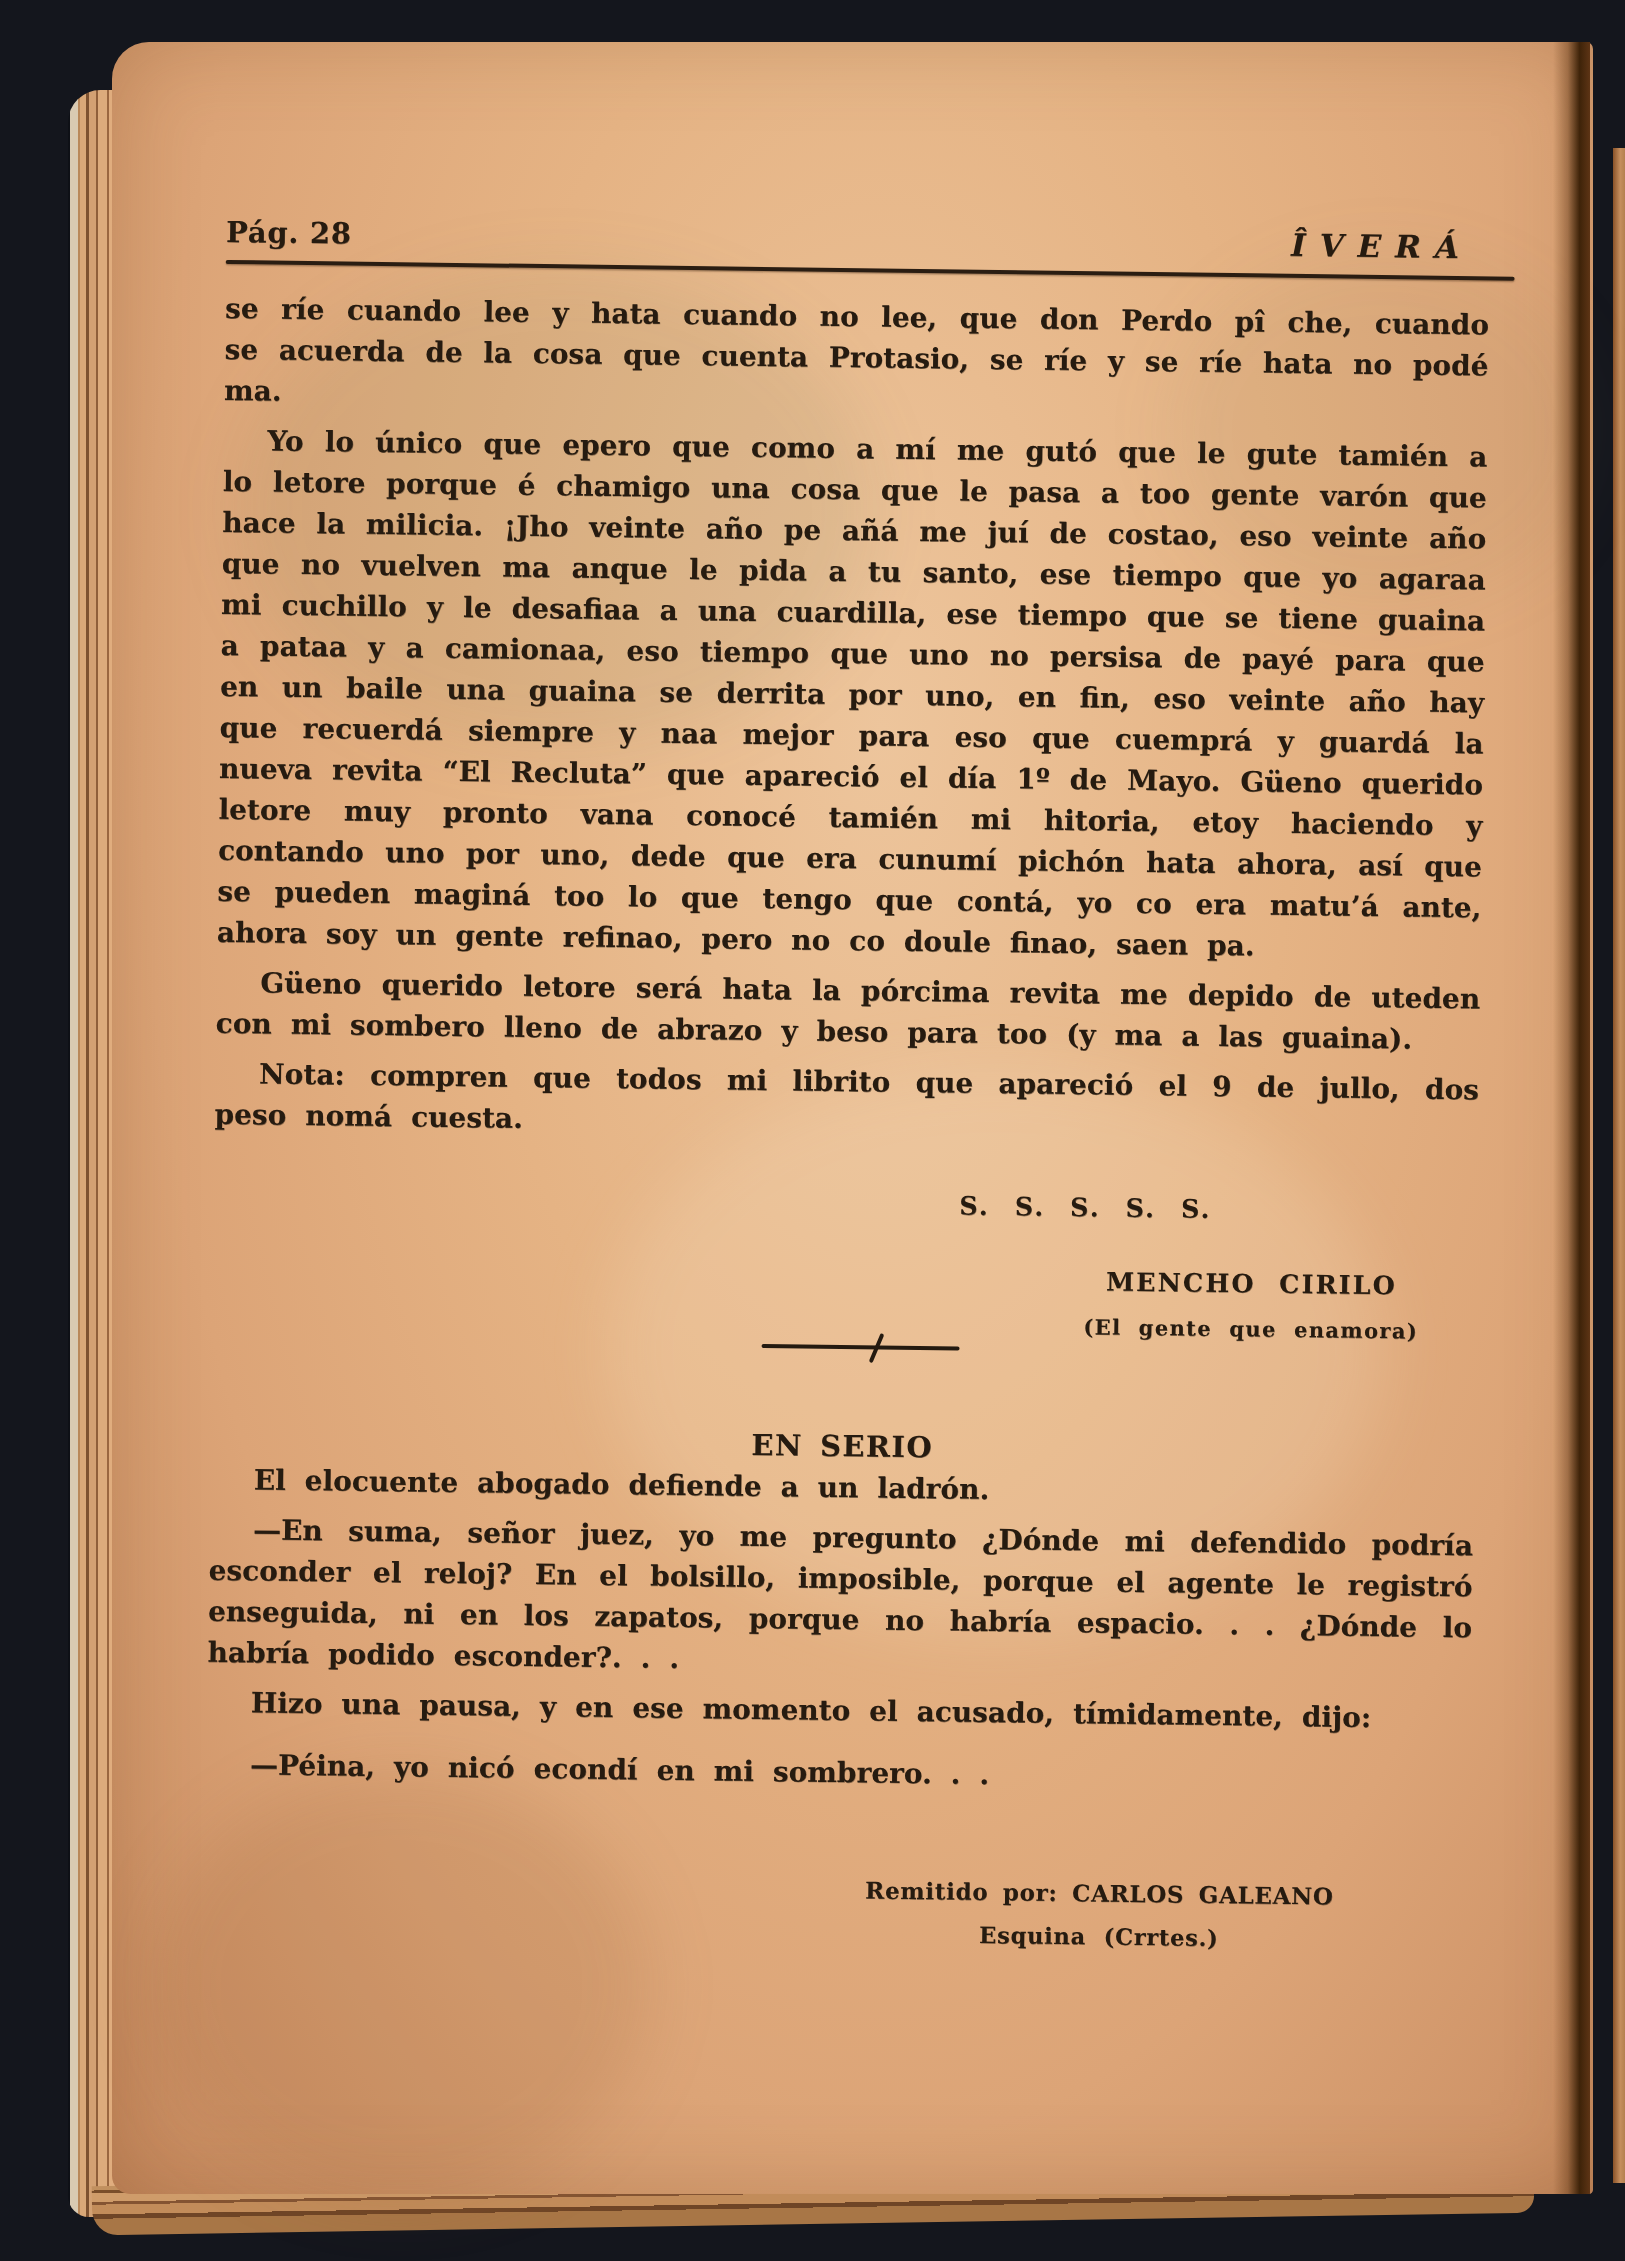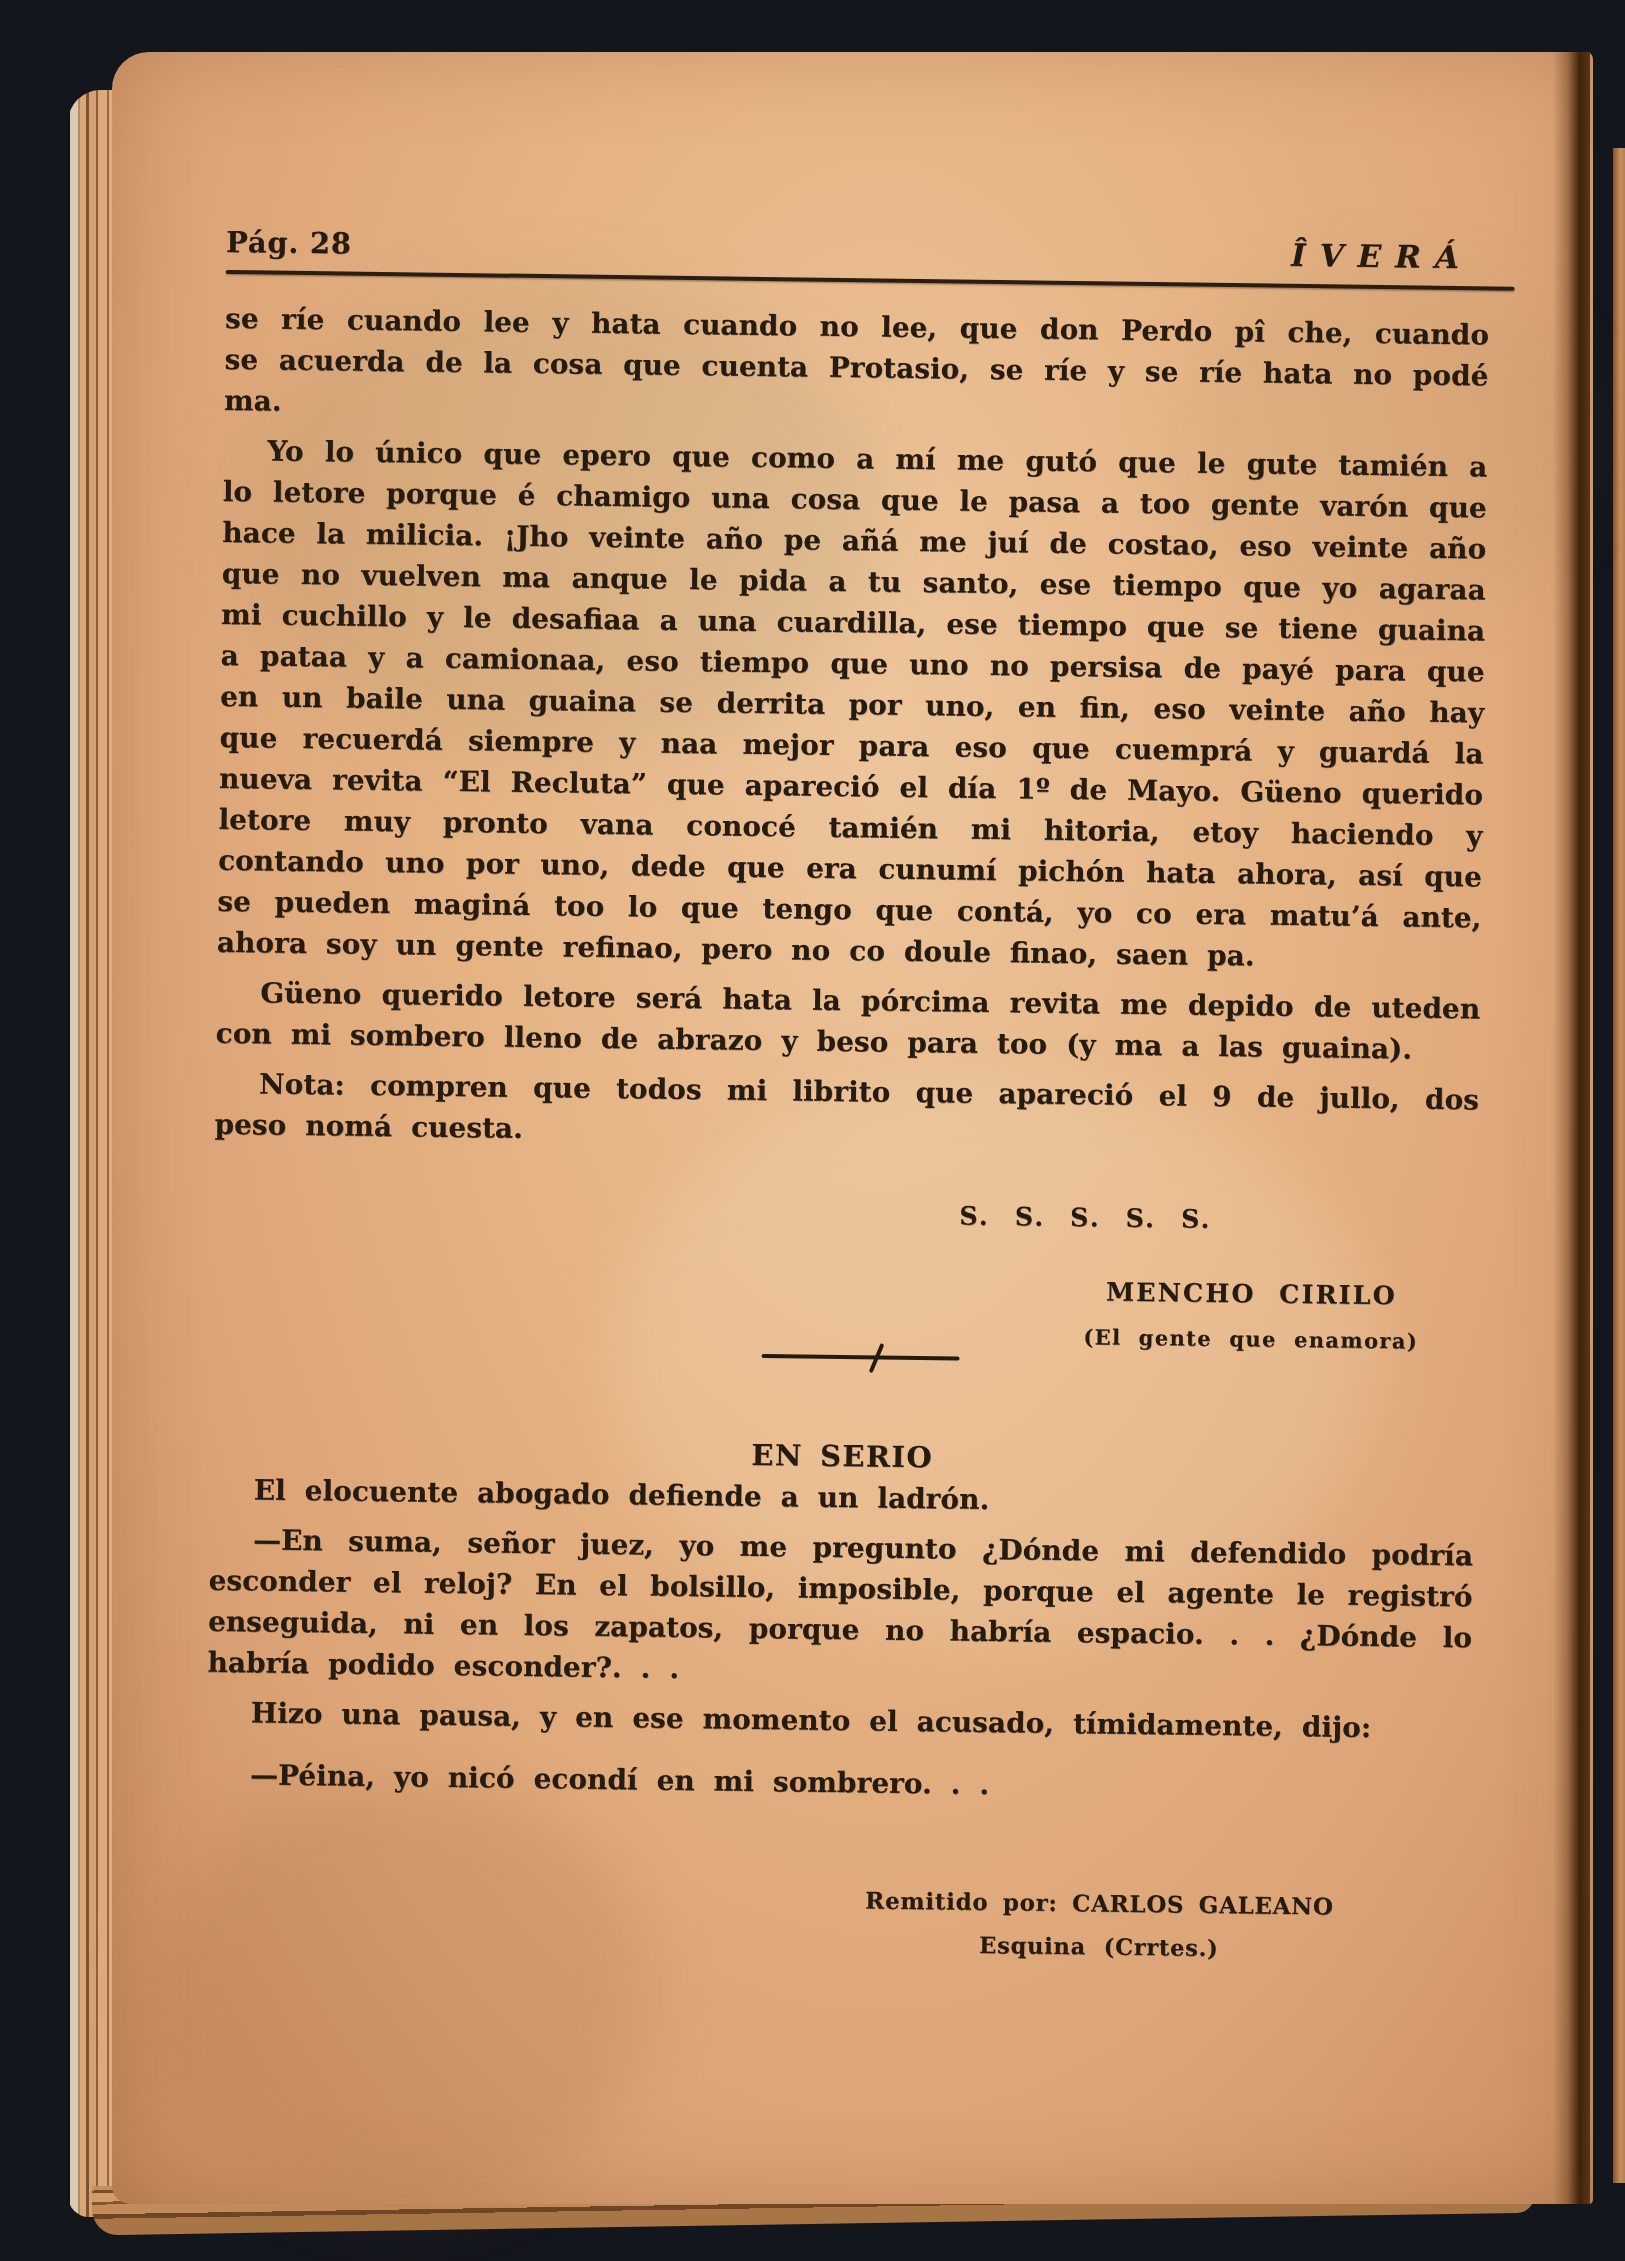--- a/index.html
+++ b/index.html
@@ -13,21 +13,21 @@
       #7e5230 18.4px 21px,#d3a173 21px 28px,#8f5f3a 28px 30px,#dcab7c 30px 39px,
       #9a6740 39px 41px,#e0ad7e 41px 55px);}
   .edge-top{position:absolute;left:170px;top:68px;width:1385px;height:42px;z-index:1;
     transform:rotate(0.4deg);border-radius:21px 4.2px 0 0;
     background:linear-gradient(180deg,#8a5c36 0 2.8px,#d8a878 2.8px 11.3px,#96643c 11.3px 13.4px,#dfac7e 13.4px 42px);}
   .edge-bottom{position:absolute;left:92px;top:2175px;width:1442px;height:49px;z-index:1;
     transform:rotate(-0.9deg);border-radius:0 0 17px 25.4px;
     background:linear-gradient(180deg,#c1905f 0 4.2px,#7a4e2a 4.2px 7px,#cf9c6a 7px 15.5px,
       #845432 15.5px 18.4px,#c28c5a 18.4px 28px,#6f4526 28px 32.5px,#a87646 32.5px 49px);}
   
-  .page{position:absolute;left:112px;top:52px;width:1481px;height:2152px;z-index:2;
+  .page{position:absolute;left:112px;top:42px;width:1481px;height:2152px;z-index:2;
     border-radius:37px 7px 4.2px 18.4px;
     background:radial-gradient(ellipse at 52% 32%,#edc59c 0%,#e5b384 38%,#dca477 68%,#cf9468 88%,#c4875c 100%);
     box-shadow:inset 0 0 85px rgba(120,70,30,0.25);}
   .stain{position:absolute;border-radius:50%;filter:blur(32px);pointer-events:none;}
   .stain.s1{left:127px;top:226px;width:636px;height:481px;background:rgba(112,116,74,0.10);}
   .stain.s2{left:495px;top:1025px;width:777px;height:565px;background:rgba(255,242,220,0.16);}
   .stain.s3{left:42px;top:1731px;width:495px;height:424px;background:rgba(150,96,50,0.16);}
   .stain.s4{left:1060px;top:212px;width:424px;height:353px;background:rgba(130,120,80,0.08);}
   
   .crease{position:absolute;top:0;bottom:0;right:2.8px;width:37px;z-index:3;

